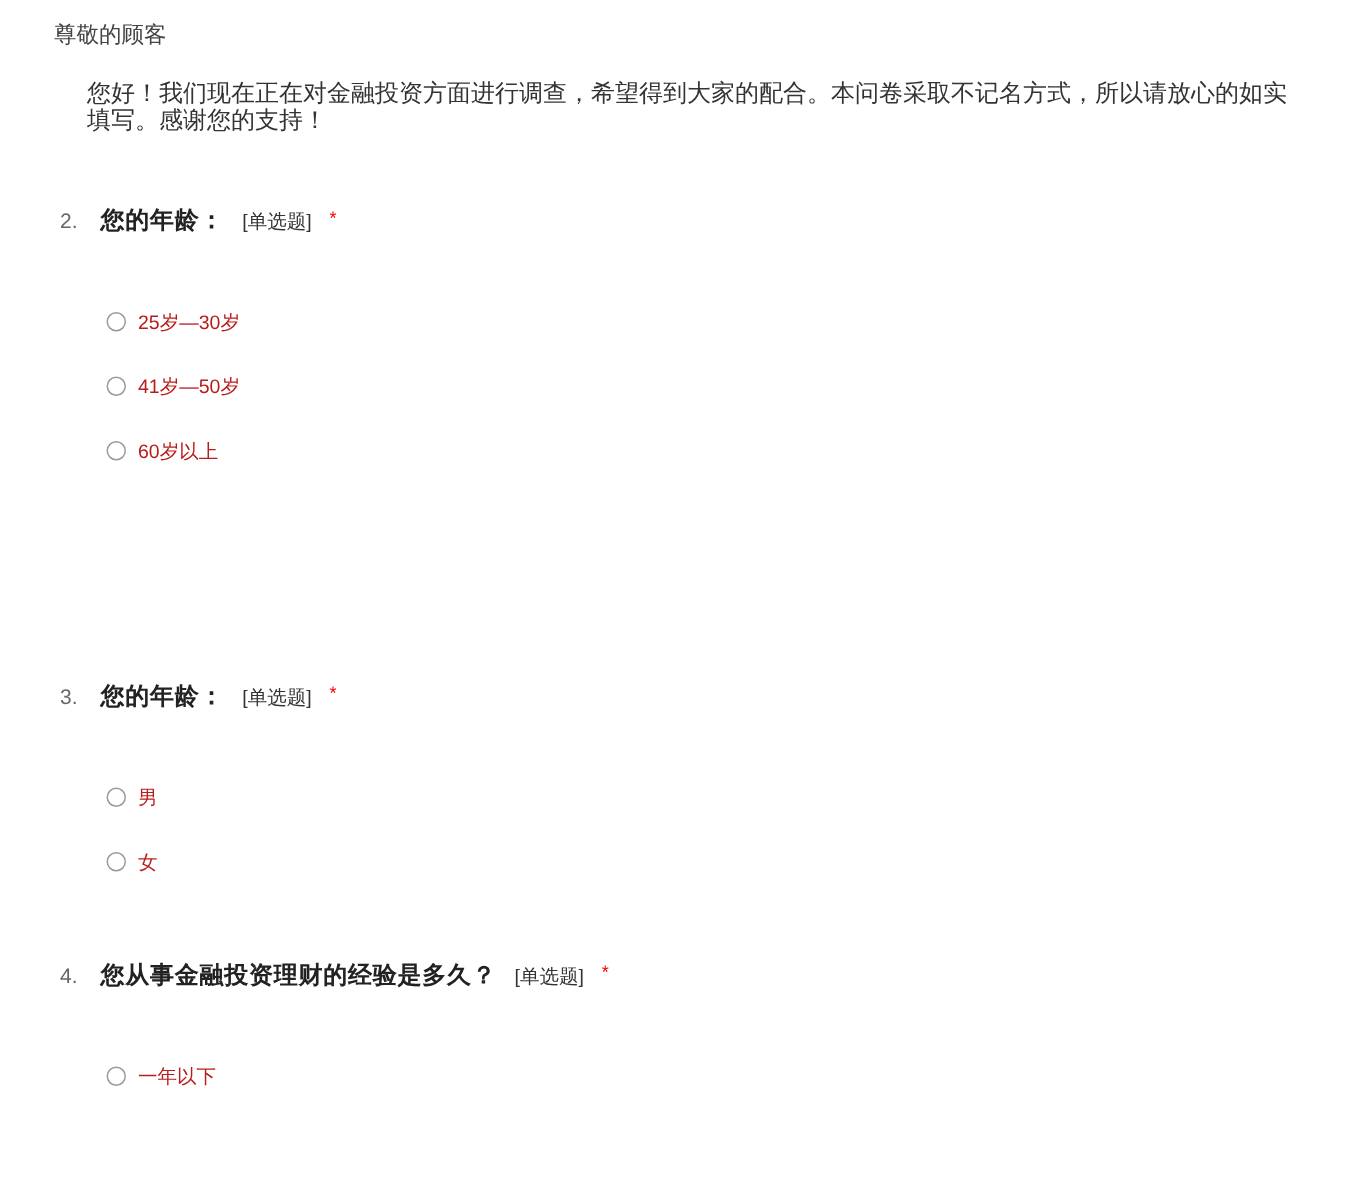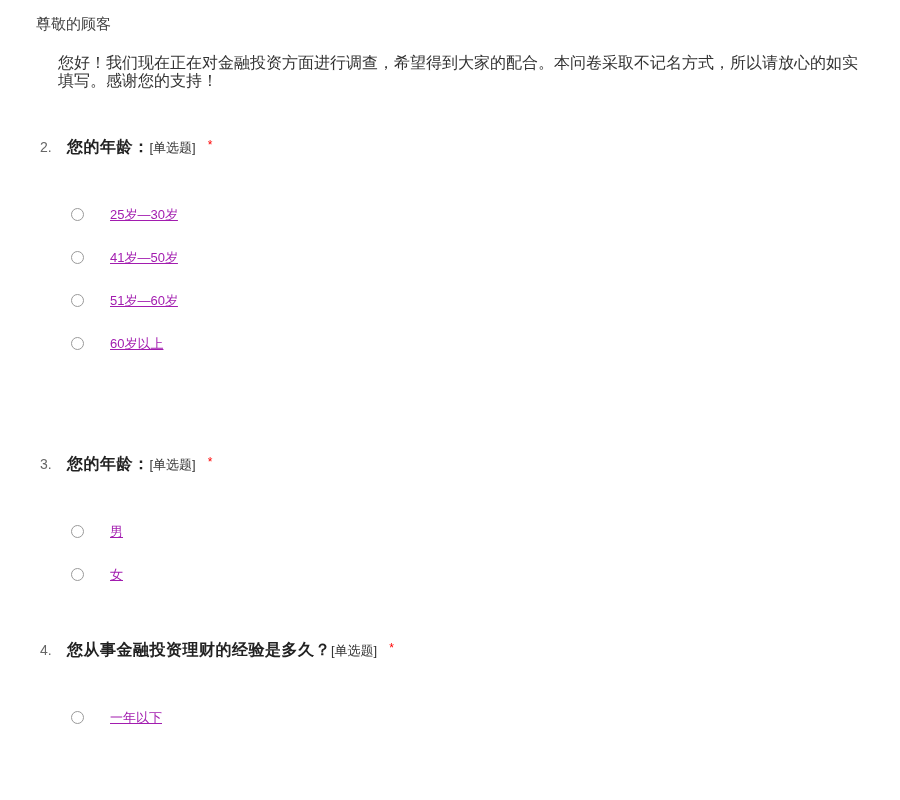--- a/index.html
+++ b/index.html
@@ -46,20 +46,21 @@
   }
   .q-title {
     font-size: 16px;
     font-weight: bold;
     color: #222222;
     letter-spacing: 0.5px;
   }
   .q-type {
     font-size: 13px;
     color: #333333;
+    margin-left: 12px;
   }
   .q-required {
     font-size: 12px;
     color: #ff0000;
     margin-left: 12px;
     position: relative;
     top: -3px;
   }
   .options { margin-top: 34px; }
   .option-row {
@@ -72,25 +73,24 @@
     width: 13px;
     height: 13px;
     flex: 0 0 13px;
     border: 1px solid #9a9a9a;
     border-radius: 50%;
     background: #ffffff;
     box-sizing: border-box;
     cursor: pointer;
   }
   .option-label {
-    margin-left: 26px;
+    margin-left: 8px;
     font-size: 13px;
-    color: #a21caf;
+    color: #b91c1c;
     cursor: pointer;
-    text-decoration: underline;
   }
 </style>
 </head>
 <body>
 
 <div class="page">
 
   <div class="survey-title">尊敬的顾客</div>
 
   <div class="survey-intro">您好！我们现在正在对金融投资方面进行调查，希望得到大家的配合。本问卷采取不记名方式，所以请放心的如实填写。感谢您的支持！</div>
@@ -103,24 +103,20 @@
       <span class="q-required">*</span>
     </div>
     <div class="options">
       <div class="option-row">
         <span class="radio"></span>
         <span class="option-label">25岁—30岁</span>
       </div>
       <div class="option-row">
         <span class="radio"></span>
         <span class="option-label">41岁—50岁</span>
-      </div>
-      <div class="option-row">
-        <span class="radio"></span>
-        <span class="option-label">51岁—60岁</span>
       </div>
       <div class="option-row">
         <span class="radio"></span>
         <span class="option-label">60岁以上</span>
       </div>
     </div>
   </div>
 
   <div class="question q-gender">
     <div class="q-header">

